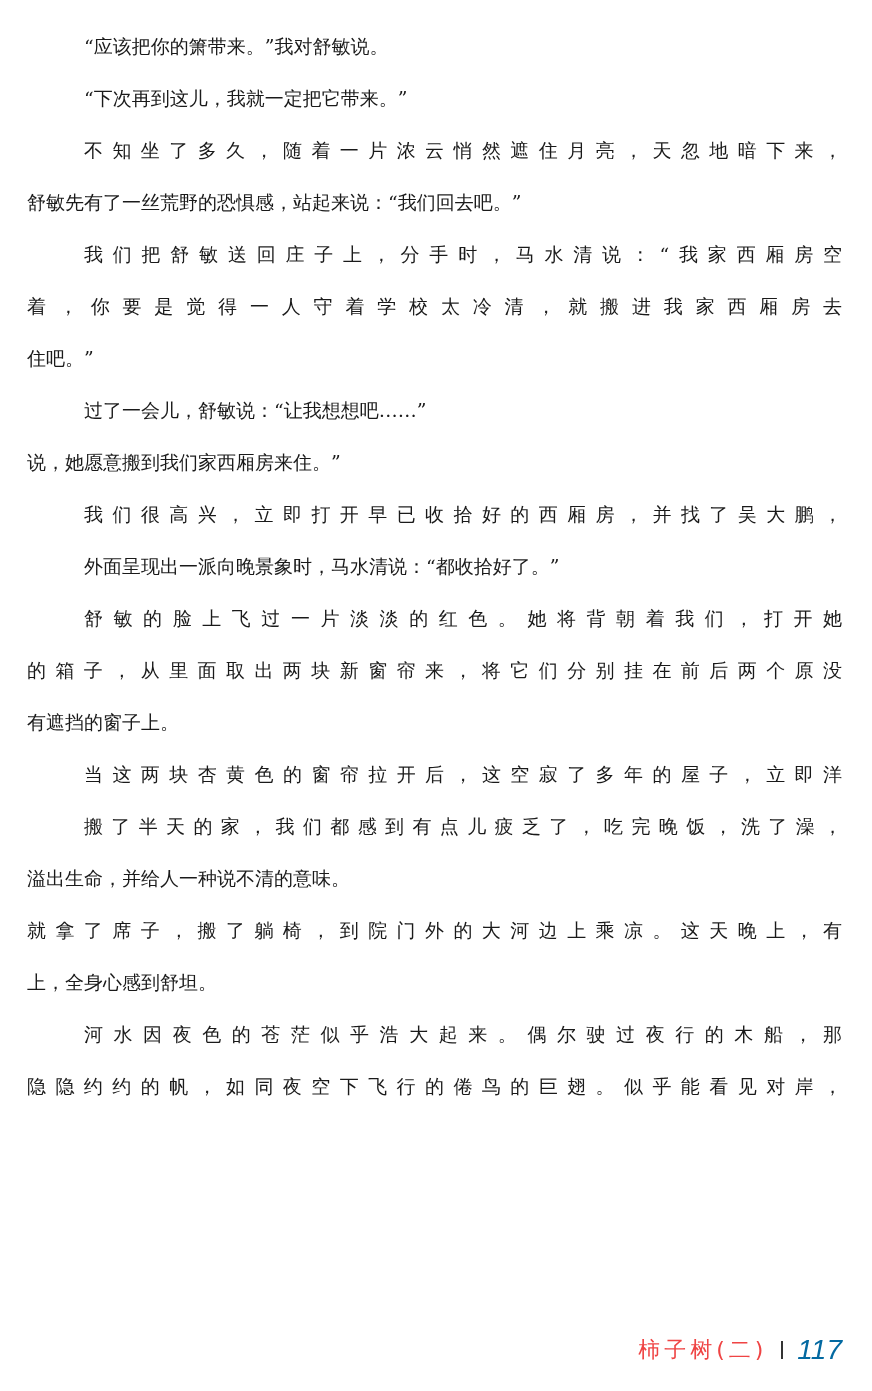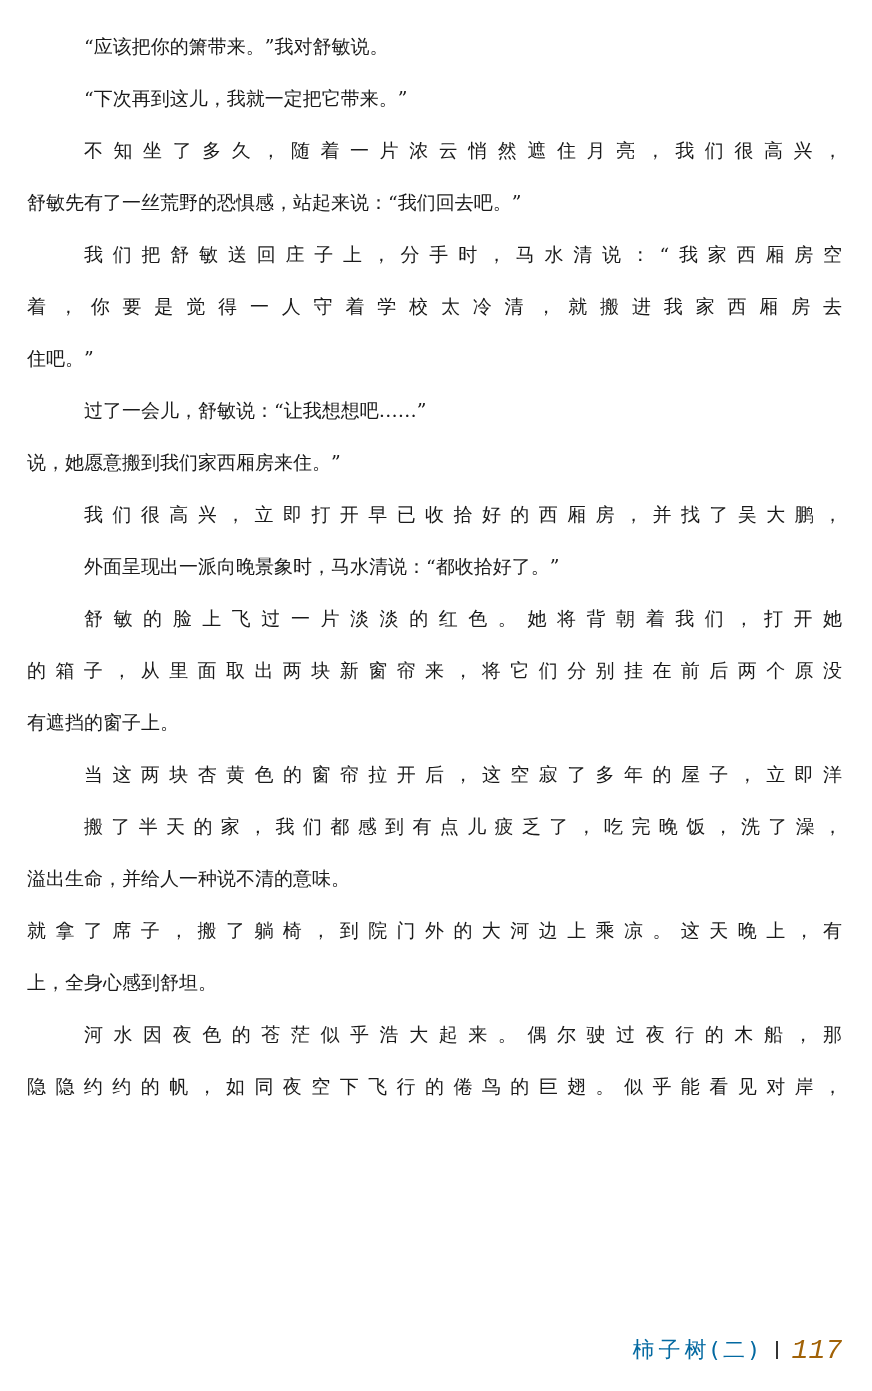--- a/index.html
+++ b/index.html
@@ -5,31 +5,31 @@
   html, body { margin:0; padding:0; background:#ffffff; }
   body { width:872px; height:1391px; position:relative; overflow:hidden;
          font-family: "DejaVu Serif", "Liberation Serif", serif; color:#1a1a1a; }
   .page-body { position:absolute; left:27px; top:20px; width:815px; }
   .line { height:52px; line-height:52px; font-size:19px; white-space:nowrap;
           text-align:justify; text-align-last:justify; letter-spacing:0px; }
   .line.indent { padding-left:57px; }
   .line.last { text-align-last:left; }
   .footer { position:absolute; top:1330px; left:620px; width:222px; height:40px;
             display:flex; align-items:center; justify-content:flex-end; gap:14px; }
-  .running-title { font-family:"DejaVu Sans", sans-serif; font-size:22px; color:#0369a1; letter-spacing:4px; }
+  .running-title { font-family:"DejaVu Sans", sans-serif; font-size:22px; color:#ef4444; letter-spacing:4px; }
   .sep { width:2px; height:18px; background:#333; }
-  .page-num { font-family:Liberation Mono, monospace; font-style:italic; font-size:28px; color:#a16207; }
+  .page-num { font-family:Liberation Sans, sans-serif; font-style:italic; font-size:28px; color:#0369a1; }
 </style>
 </head>
 <body>
 
 <div class="page-body" id="page-body">
     <div class="line indent last">“应该把你的箫带来。”我对舒敏说。</div>
     <div class="line indent last">“下次再到这儿，我就一定把它带来。”</div>
-    <div class="line indent">不知坐了多久，随着一片浓云悄然遮住月亮，我们很高兴，</div>
+    <div class="line indent">不知坐了多久，随着一片浓云悄然遮住月亮，天忽地暗下来，</div>
     <div class="line last">舒敏先有了一丝荒野的恐惧感，站起来说：“我们回去吧。”</div>
     <div class="line indent">我们把舒敏送回庄子上，分手时，马水清说：“我家西厢房空</div>
     <div class="line">着，你要是觉得一人守着学校太冷清，就搬进我家西厢房去</div>
     <div class="line last">住吧。”</div>
     <div class="line indent last">过了一会儿，舒敏说：“让我想想吧……”</div>
     <div class="line last">说，她愿意搬到我们家西厢房来住。”</div>
     <div class="line indent">我们很高兴，立即打开早已收拾好的西厢房，并找了吴大鹏，</div>
     <div class="line indent last">外面呈现出一派向晚景象时，马水清说：“都收拾好了。”</div>
     <div class="line indent">舒敏的脸上飞过一片淡淡的红色。她将背朝着我们，打开她</div>
     <div class="line">的箱子，从里面取出两块新窗帘来，将它们分别挂在前后两个原没</div>

